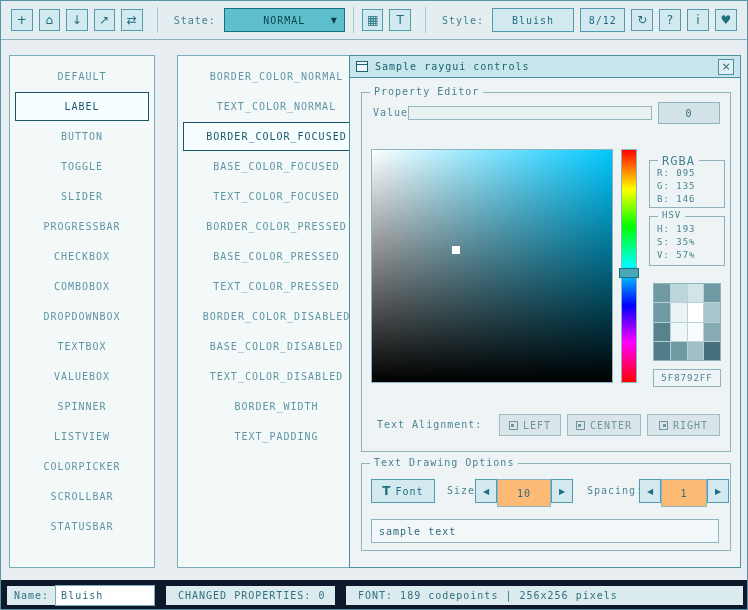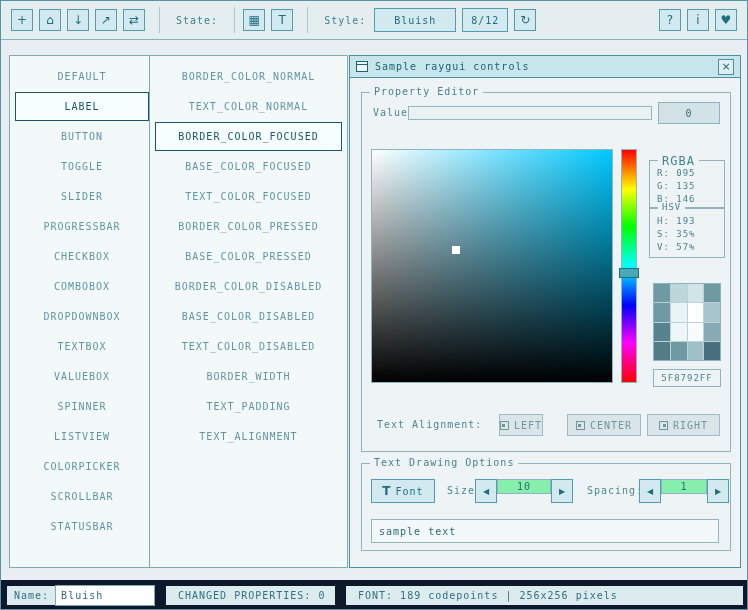--- a/index.html
+++ b/index.html
@@ -19,21 +19,21 @@
   .dropdown{position:relative;width:124px;height:24px;background:#5fc0cd;border:1px solid #177083;color:#083f4d;
             display:flex;align-items:center;justify-content:center;cursor:pointer;}
   .dropdown .arrow{position:absolute;right:7px;font-size:8px;}
   .wbtn{height:24px;border:1px solid #4f9dae;background:#d2eaef;color:#1e6e7e;
         display:inline-flex;align-items:center;justify-content:center;padding:0 8px;margin-right:6px;}
   .right-group{margin-left:auto;display:flex;}
 
   
   .panel{position:absolute;top:54px;height:513px;background:#f3f8f9;border:1px solid #7cacb8;padding-top:6px;}
   #controls-panel{left:8px;width:146px;}
-  #props-panel{left:148px;width:199px;}
+  #props-panel{left:176px;width:199px;}
   .list-item{height:29px;margin:0 5px 1px 5px;display:flex;align-items:center;justify-content:center;
              color:#6096a4;cursor:pointer;border:1px solid transparent;white-space:nowrap;}
   .list-item.selected{background:#f7feff;border-color:#19566a;color:#19566a;}
 
   
   #sample-window{position:absolute;left:348px;top:54px;width:392px;height:513px;background:#eef4f6;border:1px solid #4d8ea0;}
   .win-title{height:22px;background:#c6e6ec;border-bottom:1px solid #4d8ea0;display:flex;align-items:center;
              padding:0 6px;color:#1f6372;}
   .win-icon{width:12px;height:11px;border:1px solid #1f6372;background:#eef6f8;position:relative;margin-right:7px;}
   .win-icon::before{content:"";position:absolute;left:0;right:0;top:2px;height:1px;background:#1f6372;}
@@ -51,50 +51,50 @@
              display:flex;align-items:center;justify-content:center;cursor:pointer;}
 
   #sv-picker{left:21px;top:93px;width:242px;height:234px;border:1px solid #8db5be;cursor:crosshair;}
   #picker-cursor{position:absolute;width:8px;height:8px;background:#ffffff;margin:-4px 0 0 -4px;}
   #hue-bar{left:271px;top:93px;width:16px;height:234px;border:1px solid #8db5be;cursor:pointer;
            background:linear-gradient(to bottom,#ff0000 0%,#ffff00 17%,#00ff00 33%,#00ffff 50%,#0000ff 67%,#ff00ff 83%,#ff0000 100%);}
   #hue-handle{position:absolute;left:-3px;width:20px;height:10px;margin-top:-5px;background:#48a8b6;border:1px solid #19707f;}
 
   .mini-group{border:1px solid #8db5be;color:#47838f;font-size:9px;}
   #rgba-group{left:299px;top:104px;width:76px;height:48px;padding:6px 0 0 7px;}
-  #hsv-group{left:299px;top:152px;width:76px;height:50px;padding:6px 0 0 7px;}
+  #hsv-group{left:299px;top:160px;width:76px;height:50px;padding:6px 0 0 7px;}
   .mini-group div{line-height:13px;white-space:nowrap;}
 
   #palette{left:303px;top:227px;width:68px;height:78px;display:grid;grid-template-columns:repeat(4,1fr);
            grid-template-rows:repeat(4,1fr);gap:1px;background:#b9d2d8;border:1px solid #8db5be;}
   .swatch{cursor:pointer;}
   #hex-box{left:303px;top:313px;width:68px;height:18px;border:1px solid #8db5be;color:#47838f;font-size:9px;
            display:flex;align-items:center;justify-content:center;cursor:text;}
 
   #align-label{left:27px;top:363px;}
   .align-btn{position:absolute;top:358px;height:22px;border:1px solid #9fbcc3;background:#d9e5e9;color:#72949e;
              display:flex;align-items:center;justify-content:center;}
-  #align-left{left:149px;width:44px;}
+  #align-left{left:149px;width:62px;}
   #align-center{left:217px;width:74px;}
   #align-right{left:297px;width:73px;}
   .al-ic{width:9px;height:9px;border:1px solid currentColor;display:inline-block;position:relative;margin-right:5px;}
   .al-ic::after{content:"";position:absolute;top:2px;width:3px;height:3px;background:currentColor;}
   .al-ic.left::after{left:1px;}
   .al-ic.center::after{left:50%;margin-left:-2px;}
   .al-ic.right::after{right:1px;}
 
   #group-tdo{left:11px;top:407px;width:370px;height:88px;}
   #font-button{left:21px;top:423px;width:64px;height:24px;border:1px solid #4f9dae;background:#d2eaef;color:#1e6e7e;
                display:flex;align-items:center;justify-content:center;gap:5px;}
   #font-button .ficon{font-size:12px;font-weight:bold;}
   #size-label{left:97px;top:429px;}
   #spacing-label{left:237px;top:429px;}
   .spin-btn{position:absolute;top:423px;width:22px;height:24px;border:1px solid #4f9dae;background:#d2eaef;color:#1e6e7e;
             display:flex;align-items:center;justify-content:center;font-size:8px;padding:0;}
-  .spin-val{position:absolute;top:423px;height:15px;border:1px solid #8fb4bd;background:#86efac;color:#2c6b7a;
+  .spin-val{position:absolute;top:423px;height:28px;border:1px solid #8fb4bd;background:#fdba74;color:#2c6b7a;
             display:flex;align-items:center;justify-content:center;cursor:text;}
   #size-left{left:125px;} #size-value{left:147px;width:54px;} #size-right{left:201px;}
   #spacing-left{left:289px;} #spacing-value{left:311px;width:46px;} #spacing-right{left:357px;}
   #sample-textbox{left:21px;top:463px;width:348px;height:24px;border:1px solid #8fb4bd;background:#f2f8f9;color:#2c6b7a;
                   font:inherit;letter-spacing:inherit;padding:0 7px;}
 
   
   #statusbar{position:absolute;left:0;top:579px;width:748px;height:31px;display:flex;}
   .sb-cell{border:6px solid #0f172a;background:#dcebee;display:flex;align-items:center;height:100%;color:#2f7180;margin-left:-1px;}
   .sb-cell:first-child{margin-left:0;}
@@ -120,20 +120,24 @@
         <span class="glyph">↓</span>
       </button>
     <button class="tbtn">
         <span class="glyph">↗</span>
       </button>
     <button class="tbtn">
         <span class="glyph">⇄</span>
       </button>
     <div class="tsep"></div>
     <span class="tlabel">State:</span>
+    <div class="dropdown">
+      <span>NORMAL</span>
+      <span class="arrow glyph">▼</span>
+    </div>
     <div class="tsep"></div>
     <button class="tbtn">
         <span class="glyph">▦</span>
       </button>
     <button class="tbtn">
         <span class="glyph">T</span>
       </button>
     <div class="tsep"></div>
     <span class="tlabel">Style:</span>
     <button class="wbtn" style="min-width:82px">
@@ -180,26 +184,26 @@
 
   <div class="panel" id="props-panel">
 
   <div class="list-item">BORDER_COLOR_NORMAL</div>
       <div class="list-item">TEXT_COLOR_NORMAL</div>
       <div class="list-item selected">BORDER_COLOR_FOCUSED</div>
       <div class="list-item">BASE_COLOR_FOCUSED</div>
       <div class="list-item">TEXT_COLOR_FOCUSED</div>
       <div class="list-item">BORDER_COLOR_PRESSED</div>
       <div class="list-item">BASE_COLOR_PRESSED</div>
+      <div class="list-item">TEXT_COLOR_PRESSED</div>
       <div class="list-item">BORDER_COLOR_DISABLED</div>
       <div class="list-item">BASE_COLOR_DISABLED</div>
       <div class="list-item">TEXT_COLOR_DISABLED</div>
       <div class="list-item">BORDER_WIDTH</div>
       <div class="list-item">TEXT_PADDING</div>
-      <div class="list-item">TEXT_ALIGNMENT</div>
     </div>
 
   <div id="sample-window">
     <div class="win-title">
       <span class="win-icon"></span>
       <span>Sample raygui controls</span>
       <button class="win-close">
           <span class="glyph">×</span>
         </button>
     </div>

